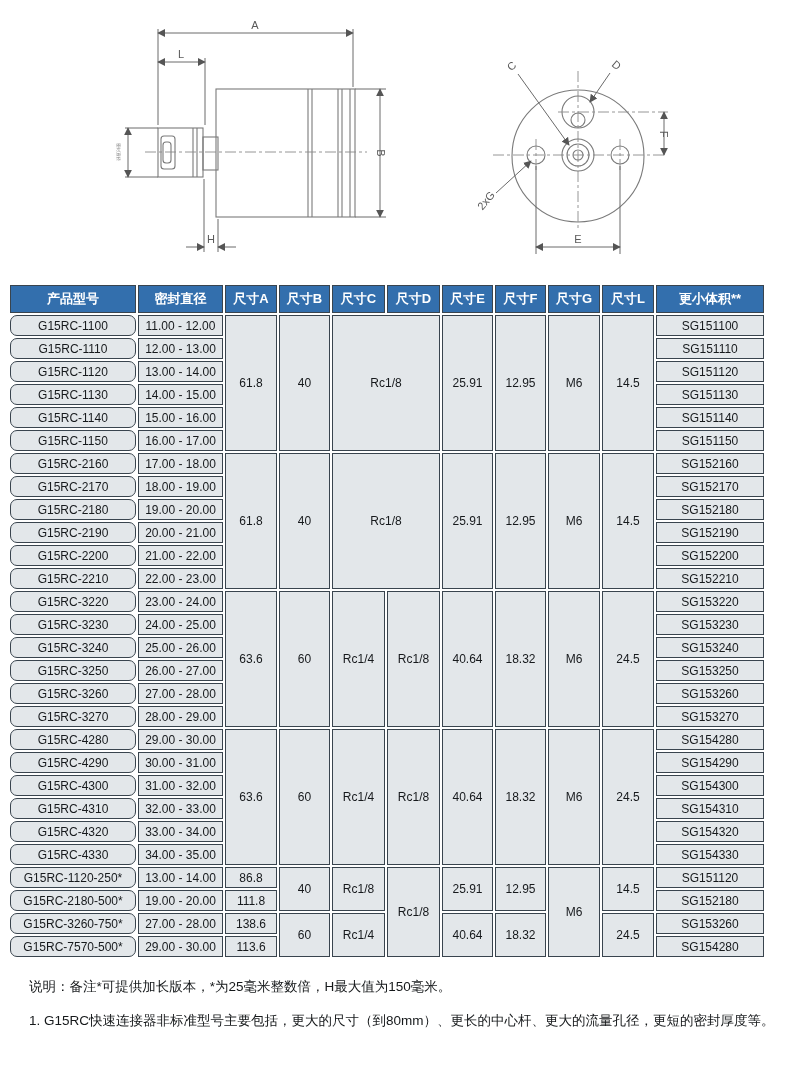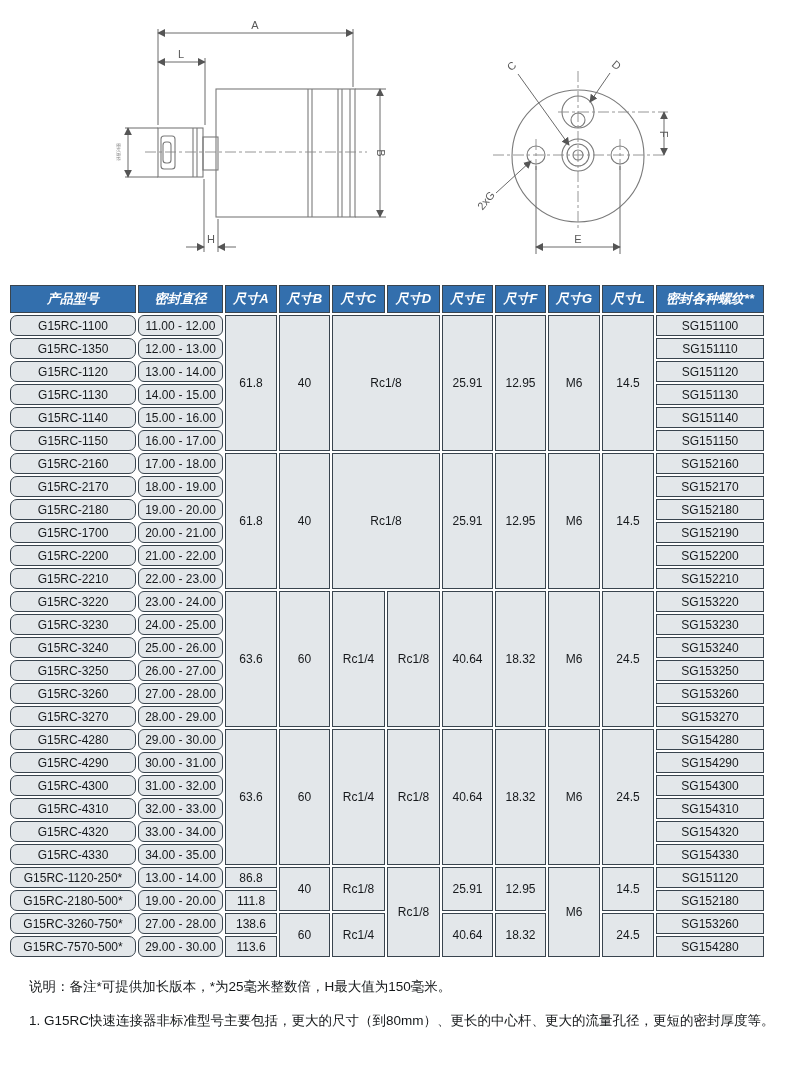--- a/index.html
+++ b/index.html
@@ -25,29 +25,29 @@
   .tinytext{fill:#777;font-size:4.5px;font-family:"Liberation Sans","DejaVu Sans",sans-serif;}
 
   table[data-name="spec-table"]{
     position:absolute;left:8px;top:283px;
     border-collapse:separate;border-spacing:2px;table-layout:fixed;
   }
   table[data-name="spec-table"] th{
     background:var(--header-bg);color:var(--header-text);
     border:1px solid var(--border);
     height:26px;padding:0;font-size:13px;font-weight:bold;text-align:center;
-    overflow:hidden;white-space:nowrap;font-style:italic;
+    overflow:hidden;white-space:nowrap;
   }
   table[data-name="spec-table"] td{
     background:var(--cell-bg);border:1px solid var(--border);
     height:19px;padding:0;font-size:12px;color:#16191c;text-align:center;
     overflow:hidden;white-space:nowrap;
   }
   td.model{text-align:left;padding-left:8px;border-radius:7px;}
-  td.diam{text-align:left;padding-left:5px;border-radius:6px;}
+  td.diam{text-align:left;padding-left:5px;}
   td.sp{background:var(--special-bg);}
 
   .notes{position:absolute;left:10px;top:976px;width:785px;color:#15181a;margin-left:19px;}
   .notes p{margin:0;font-size:13.5px;line-height:21px;}
   .notes .remark{margin-bottom:13px;}
 </style>
 </head>
 <body>
 
 <svg id="side-view" class="drawing" data-name="side-view-drawing" width="300" height="270" viewBox="0 0 300 270" xmlns="http://www.w3.org/2000/svg">
@@ -162,38 +162,38 @@
         <th data-name="column-header">产品型号</th>
         <th data-name="column-header">密封直径</th>
         <th data-name="column-header">尺寸A</th>
         <th data-name="column-header">尺寸B</th>
         <th data-name="column-header">尺寸C</th>
         <th data-name="column-header">尺寸D</th>
         <th data-name="column-header">尺寸E</th>
         <th data-name="column-header">尺寸F</th>
         <th data-name="column-header">尺寸G</th>
         <th data-name="column-header">尺寸L</th>
-        <th data-name="column-header">密封各种螺纹**</th>
+        <th data-name="column-header">更小体积**</th>
       </tr>
     </thead>
     <tbody>
       <tr data-name="table-row">
         <td data-name="cell-model" class="model">G15RC-1100</td>
         <td data-name="cell-diameter" class="diam">11.00 - 12.00</td>
         <td data-name="cell-dim-a" rowspan="6">61.8</td>
         <td data-name="cell-dim-b" rowspan="6">40</td>
         <td data-name="cell-dim-cd" rowspan="6" colspan="2">Rc1/8</td>
         <td data-name="cell-dim-e" rowspan="6">25.91</td>
         <td data-name="cell-dim-f" rowspan="6">12.95</td>
         <td data-name="cell-dim-g" rowspan="6">M6</td>
         <td data-name="cell-dim-l" rowspan="6">14.5</td>
         <td data-name="cell-seal" class="seal">SG151100</td>
       </tr>
       <tr data-name="table-row">
-        <td data-name="cell-model" class="model">G15RC-1350</td>
+        <td data-name="cell-model" class="model">G15RC-1110</td>
         <td data-name="cell-diameter" class="diam">12.00 - 13.00</td>
         <td data-name="cell-seal" class="seal">SG151110</td>
       </tr>
       <tr data-name="table-row">
         <td data-name="cell-model" class="model">G15RC-1120</td>
         <td data-name="cell-diameter" class="diam">13.00 - 14.00</td>
         <td data-name="cell-seal" class="seal">SG151120</td>
       </tr>
       <tr data-name="table-row">
         <td data-name="cell-model" class="model">G15RC-1130</td>
@@ -226,21 +226,21 @@
         <td data-name="cell-model" class="model">G15RC-2170</td>
         <td data-name="cell-diameter" class="diam">18.00 - 19.00</td>
         <td data-name="cell-seal" class="seal">SG152170</td>
       </tr>
       <tr data-name="table-row">
         <td data-name="cell-model" class="model">G15RC-2180</td>
         <td data-name="cell-diameter" class="diam">19.00 - 20.00</td>
         <td data-name="cell-seal" class="seal">SG152180</td>
       </tr>
       <tr data-name="table-row">
-        <td data-name="cell-model" class="model">G15RC-1700</td>
+        <td data-name="cell-model" class="model">G15RC-2190</td>
         <td data-name="cell-diameter" class="diam">20.00 - 21.00</td>
         <td data-name="cell-seal" class="seal">SG152190</td>
       </tr>
       <tr data-name="table-row">
         <td data-name="cell-model" class="model">G15RC-2200</td>
         <td data-name="cell-diameter" class="diam">21.00 - 22.00</td>
         <td data-name="cell-seal" class="seal">SG152200</td>
       </tr>
       <tr data-name="table-row">
         <td data-name="cell-model" class="model">G15RC-2210</td>

